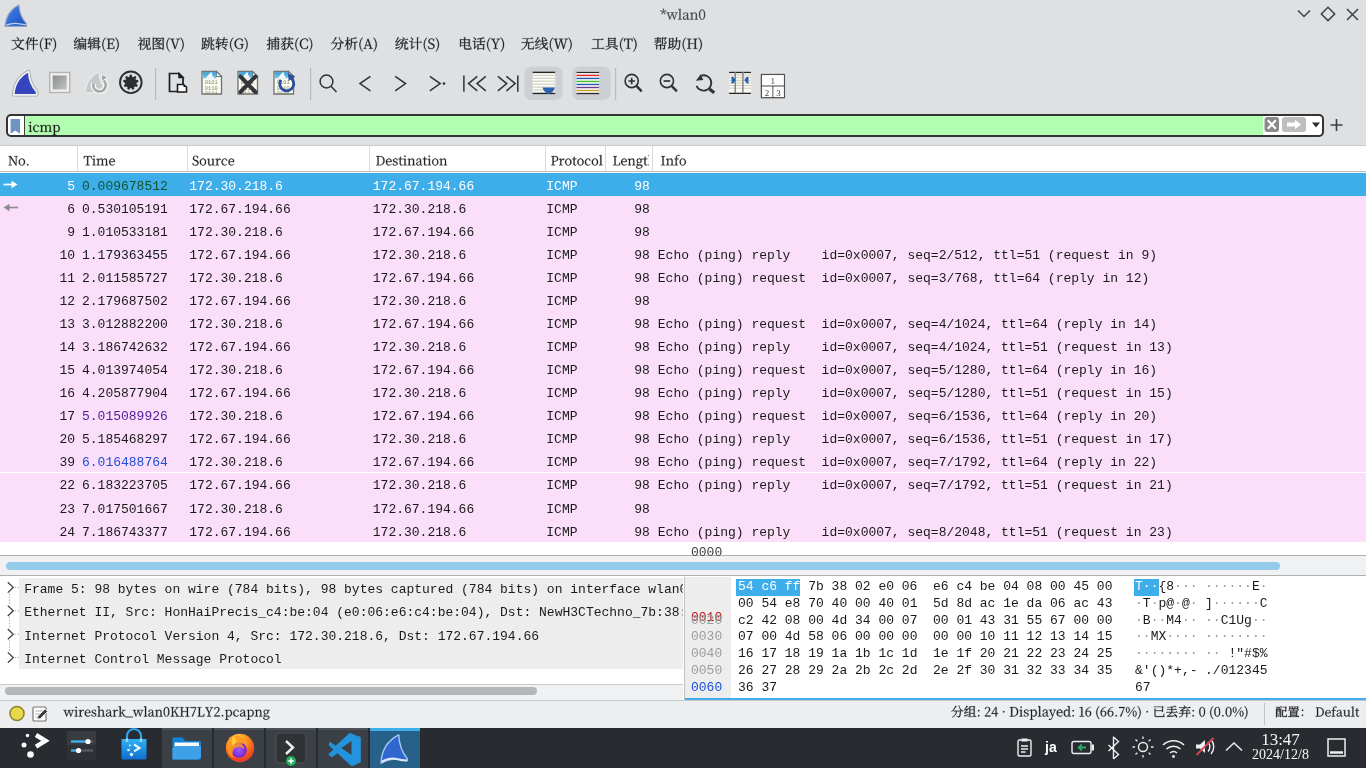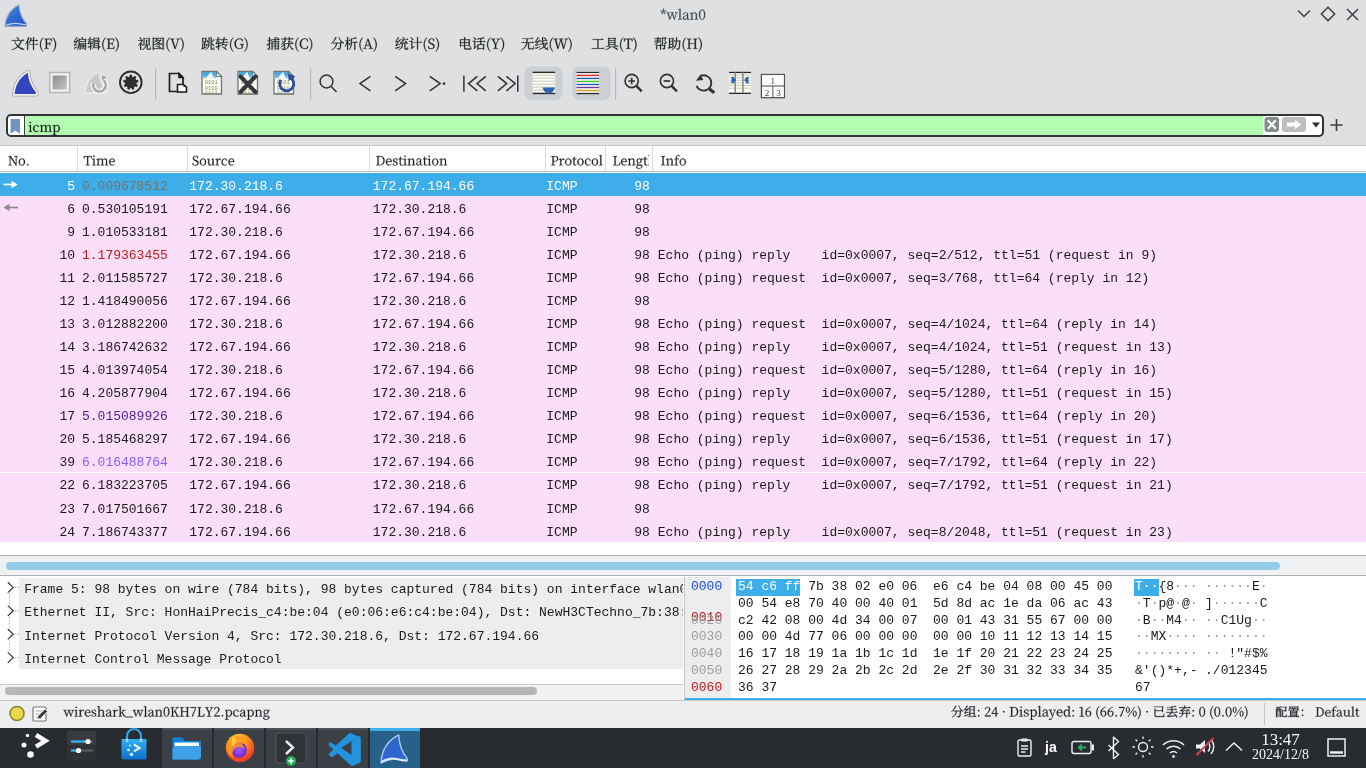--- a/index.html
+++ b/index.html
@@ -13,58 +13,58 @@
     </div>
 <div class="abs" style="left:0;top:145px;width:1366px;height:27px;background:#fff;border-top:1px solid #c8cacc;border-bottom:1px solid #babcbe"></div>
 <div class="abs" style="left:77px;top:146px;width:1px;height:25px;background:#d8dadc"></div>
 <div class="abs" style="left:187px;top:146px;width:1px;height:25px;background:#d8dadc"></div>
 <div class="abs" style="left:369px;top:146px;width:1px;height:25px;background:#d8dadc"></div>
 <div class="abs" style="left:545px;top:146px;width:1px;height:25px;background:#d8dadc"></div>
 <div class="abs" style="left:605px;top:146px;width:1px;height:25px;background:#d8dadc"></div>
 <div class="abs" style="left:652px;top:146px;width:1px;height:25px;background:#d8dadc"></div>
 <div class="abs" style="left:0;top:172.6px;width:1366px;height:23.07px;background:#3daee9"></div>
 <div class="mono abs" style="left:67.2px;top:179.5px;color:#ffffff">5</div>
-<div class="mono abs" style="left:82px;top:179.5px;color:#737373">0.009678512</div>
+<div class="mono abs" style="left:82px;top:179.5px;color:#14532d">0.009678512</div>
 <div class="mono abs" style="left:189.3px;top:179.5px;color:#ffffff">172.30.218.6</div>
 <div class="mono abs" style="left:372.8px;top:179.5px;color:#ffffff">172.67.194.66</div>
 <div class="mono abs" style="left:546.3px;top:179.5px;color:#ffffff">ICMP</div>
 <div class="mono abs" style="left:634.2px;top:179.5px;color:#ffffff">98</div>
 <div class="abs" style="left:0;top:195.7px;width:1366px;height:23.07px;background:#fbdffa"></div>
 <div class="mono abs" style="left:67.2px;top:202.6px;color:#1a1a1a">6</div>
 <div class="mono abs" style="left:82px;top:202.6px;color:#1a1a1a">0.530105191</div>
 <div class="mono abs" style="left:189.3px;top:202.6px;color:#1a1a1a">172.67.194.66</div>
 <div class="mono abs" style="left:372.8px;top:202.6px;color:#1a1a1a">172.30.218.6</div>
 <div class="mono abs" style="left:546.3px;top:202.6px;color:#1a1a1a">ICMP</div>
 <div class="mono abs" style="left:634.2px;top:202.6px;color:#1a1a1a">98</div>
 <div class="abs" style="left:0;top:218.7px;width:1366px;height:23.07px;background:#fbdffa"></div>
 <div class="mono abs" style="left:67.2px;top:225.6px;color:#1a1a1a">9</div>
 <div class="mono abs" style="left:82px;top:225.6px;color:#1a1a1a">1.010533181</div>
 <div class="mono abs" style="left:189.3px;top:225.6px;color:#1a1a1a">172.30.218.6</div>
 <div class="mono abs" style="left:372.8px;top:225.6px;color:#1a1a1a">172.67.194.66</div>
 <div class="mono abs" style="left:546.3px;top:225.6px;color:#1a1a1a">ICMP</div>
 <div class="mono abs" style="left:634.2px;top:225.6px;color:#1a1a1a">98</div>
 <div class="abs" style="left:0;top:241.8px;width:1366px;height:23.07px;background:#fbdffa"></div>
 <div class="mono abs" style="left:59.4px;top:248.7px;color:#1a1a1a">10</div>
-<div class="mono abs" style="left:82px;top:248.7px;color:#b91c1c">1.179363455</div>
+<div class="mono abs" style="left:82px;top:248.7px;color:#0f172a">1.179363455</div>
 <div class="mono abs" style="left:189.3px;top:248.7px;color:#1a1a1a">172.67.194.66</div>
 <div class="mono abs" style="left:372.8px;top:248.7px;color:#1a1a1a">172.30.218.6</div>
 <div class="mono abs" style="left:546.3px;top:248.7px;color:#1a1a1a">ICMP</div>
 <div class="mono abs" style="left:634.2px;top:248.7px;color:#1a1a1a">98</div>
 <div class="mono abs" style="left:657.8px;top:248.7px;color:#1a1a1a">Echo (ping) reply    id=0x0007, seq=2/512, ttl=51 (request in 9)</div>
 <div class="abs" style="left:0;top:264.9px;width:1366px;height:23.07px;background:#fbdffa"></div>
 <div class="mono abs" style="left:59.4px;top:271.8px;color:#1a1a1a">11</div>
 <div class="mono abs" style="left:82px;top:271.8px;color:#1a1a1a">2.011585727</div>
 <div class="mono abs" style="left:189.3px;top:271.8px;color:#1a1a1a">172.30.218.6</div>
 <div class="mono abs" style="left:372.8px;top:271.8px;color:#1a1a1a">172.67.194.66</div>
 <div class="mono abs" style="left:546.3px;top:271.8px;color:#1a1a1a">ICMP</div>
 <div class="mono abs" style="left:634.2px;top:271.8px;color:#1a1a1a">98</div>
 <div class="mono abs" style="left:657.8px;top:271.8px;color:#1a1a1a">Echo (ping) request  id=0x0007, seq=3/768, ttl=64 (reply in 12)</div>
 <div class="abs" style="left:0;top:287.9px;width:1366px;height:23.07px;background:#fbdffa"></div>
 <div class="mono abs" style="left:59.4px;top:294.8px;color:#1a1a1a">12</div>
-<div class="mono abs" style="left:82px;top:294.8px;color:#1a1a1a">1.418490056</div>
+<div class="mono abs" style="left:82px;top:294.8px;color:#1a1a1a">2.179687502</div>
 <div class="mono abs" style="left:189.3px;top:294.8px;color:#1a1a1a">172.67.194.66</div>
 <div class="mono abs" style="left:372.8px;top:294.8px;color:#1a1a1a">172.30.218.6</div>
 <div class="mono abs" style="left:546.3px;top:294.8px;color:#1a1a1a">ICMP</div>
 <div class="mono abs" style="left:634.2px;top:294.8px;color:#1a1a1a">98</div>
 <div class="abs" style="left:0;top:311.0px;width:1366px;height:23.07px;background:#fbdffa"></div>
 <div class="mono abs" style="left:59.4px;top:317.9px;color:#1a1a1a">13</div>
 <div class="mono abs" style="left:82px;top:317.9px;color:#1a1a1a">3.012882200</div>
 <div class="mono abs" style="left:189.3px;top:317.9px;color:#1a1a1a">172.30.218.6</div>
 <div class="mono abs" style="left:372.8px;top:317.9px;color:#1a1a1a">172.67.194.66</div>
 <div class="mono abs" style="left:546.3px;top:317.9px;color:#1a1a1a">ICMP</div>
@@ -105,21 +105,21 @@
 <div class="abs" style="left:0;top:426.4px;width:1366px;height:23.07px;background:#fbdffa"></div>
 <div class="mono abs" style="left:59.4px;top:433.3px;color:#1a1a1a">20</div>
 <div class="mono abs" style="left:82px;top:433.3px;color:#1a1a1a">5.185468297</div>
 <div class="mono abs" style="left:189.3px;top:433.3px;color:#1a1a1a">172.67.194.66</div>
 <div class="mono abs" style="left:372.8px;top:433.3px;color:#1a1a1a">172.30.218.6</div>
 <div class="mono abs" style="left:546.3px;top:433.3px;color:#1a1a1a">ICMP</div>
 <div class="mono abs" style="left:634.2px;top:433.3px;color:#1a1a1a">98</div>
 <div class="mono abs" style="left:657.8px;top:433.3px;color:#1a1a1a">Echo (ping) reply    id=0x0007, seq=6/1536, ttl=51 (request in 17)</div>
 <div class="abs" style="left:0;top:449.4px;width:1366px;height:23.07px;background:#fbdffa"></div>
 <div class="mono abs" style="left:59.4px;top:456.3px;color:#1a1a1a">39</div>
-<div class="mono abs" style="left:82px;top:456.3px;color:#8b5cf6">6.016488764</div>
+<div class="mono abs" style="left:82px;top:456.3px;color:#1d4ed8">6.016488764</div>
 <div class="mono abs" style="left:189.3px;top:456.3px;color:#1a1a1a">172.30.218.6</div>
 <div class="mono abs" style="left:372.8px;top:456.3px;color:#1a1a1a">172.67.194.66</div>
 <div class="mono abs" style="left:546.3px;top:456.3px;color:#1a1a1a">ICMP</div>
 <div class="mono abs" style="left:634.2px;top:456.3px;color:#1a1a1a">98</div>
 <div class="mono abs" style="left:657.8px;top:456.3px;color:#1a1a1a">Echo (ping) request  id=0x0007, seq=7/1792, ttl=64 (reply in 22)</div>
 <div class="abs" style="left:0;top:472.5px;width:1366px;height:23.07px;background:#fbdffa"></div>
 <div class="mono abs" style="left:59.4px;top:479.4px;color:#1a1a1a">22</div>
 <div class="mono abs" style="left:82px;top:479.4px;color:#1a1a1a">6.183223705</div>
 <div class="mono abs" style="left:189.3px;top:479.4px;color:#1a1a1a">172.67.194.66</div>
 <div class="mono abs" style="left:372.8px;top:479.4px;color:#1a1a1a">172.30.218.6</div>
@@ -149,52 +149,52 @@
 <div class="mono abs" style="left:24.2px;top:28.1px;color:#1a1a1a">Ethernet II, Src: HonHaiPrecis_c4:be:04 (e0:06:e6:c4:be:04), Dst: NewH3CTechno_7b:38:e4</div>
 <div class="mono abs" style="left:24.2px;top:51.5px;color:#1a1a1a">Internet Protocol Version 4, Src: 172.30.218.6, Dst: 172.67.194.66</div>
 <div class="mono abs" style="left:24.2px;top:74.9px;color:#1a1a1a">Internet Control Message Protocol</div>
 </div>
 <div class="abs" style="left:0;top:684px;width:683px;height:16px;background:#f0f1f2;border-top:1px solid #c8cacc"></div>
 <div class="abs" style="left:5px;top:687px;width:532px;height:8px;border-radius:4px;background:#b4b6b8"></div>
 <div class="abs" style="left:684px;top:577px;width:682px;height:123px;background:#fff;border-left:1px solid #c0c2c4"></div>
 <div class="abs" style="left:685px;top:577px;width:46px;height:121px;background:#ededee"></div>
 <div class="abs" style="left:736px;top:579px;width:64px;height:17px;background:#3daee9"></div>
 <div class="abs" style="left:1134px;top:579px;width:25px;height:17px;background:#3daee9"></div>
-<div class="mono abs" style="left:691px;top:580.0px;color:#1d4ed8">0000</div>
+<div class="mono abs" style="left:691px;top:546px;color:#404040">0000</div>
 <div class="mono abs" style="left:738px;top:580.0px;color:#fff">54 c6 ff</div>
 <div class="mono abs" style="left:808.2px;top:580.0px;color:#1a1a1a">7b 38 02 e0 06</div>
 <div class="mono abs" style="left:933px;top:580.0px;color:#1a1a1a">e6 c4 be 04 08 00 45 00</div>
 <div class="mono abs" style="left:1135px;top:580.0px"><span style="color:#fff">T</span><span style="color:#fff">·</span><span style="color:#fff">·</span><span style="color:#1a1a1a">{</span><span style="color:#1a1a1a">8</span><span style="color:#96989a">·</span><span style="color:#96989a">·</span><span style="color:#96989a">·</span></div>
 <div class="mono abs" style="left:1205px;top:580.0px"><span style="color:#96989a">·</span><span style="color:#96989a">·</span><span style="color:#96989a">·</span><span style="color:#96989a">·</span><span style="color:#96989a">·</span><span style="color:#96989a">·</span><span style="color:#1a1a1a">E</span><span style="color:#96989a">·</span></div>
 <div class="mono abs" style="left:691px;top:611px;color:#b91c1c">0010</div>
 <div class="mono abs" style="left:738px;top:596.8px;color:#1a1a1a">00 54 e8 70 40 00 40 01</div>
 <div class="mono abs" style="left:933px;top:596.8px;color:#1a1a1a">5d 8d ac 1e da 06 ac 43</div>
 <div class="mono abs" style="left:1135px;top:596.8px"><span style="color:#96989a">·</span><span style="color:#1a1a1a">T</span><span style="color:#96989a">·</span><span style="color:#1a1a1a">p</span><span style="color:#1a1a1a">@</span><span style="color:#96989a">·</span><span style="color:#1a1a1a">@</span><span style="color:#96989a">·</span></div>
 <div class="mono abs" style="left:1205px;top:596.8px"><span style="color:#1a1a1a">]</span><span style="color:#96989a">·</span><span style="color:#96989a">·</span><span style="color:#96989a">·</span><span style="color:#96989a">·</span><span style="color:#96989a">·</span><span style="color:#96989a">·</span><span style="color:#1a1a1a">C</span></div>
 <div class="mono abs" style="left:691px;top:613.6px;color:#9a9da0">0020</div>
 <div class="mono abs" style="left:738px;top:613.6px;color:#1a1a1a">c2 42 08 00 4d 34 00 07</div>
 <div class="mono abs" style="left:933px;top:613.6px;color:#1a1a1a">00 01 43 31 55 67 00 00</div>
 <div class="mono abs" style="left:1135px;top:613.6px"><span style="color:#96989a">·</span><span style="color:#1a1a1a">B</span><span style="color:#96989a">·</span><span style="color:#96989a">·</span><span style="color:#1a1a1a">M</span><span style="color:#1a1a1a">4</span><span style="color:#96989a">·</span><span style="color:#96989a">·</span></div>
 <div class="mono abs" style="left:1205px;top:613.6px"><span style="color:#96989a">·</span><span style="color:#96989a">·</span><span style="color:#1a1a1a">C</span><span style="color:#1a1a1a">1</span><span style="color:#1a1a1a">U</span><span style="color:#1a1a1a">g</span><span style="color:#96989a">·</span><span style="color:#96989a">·</span></div>
 <div class="mono abs" style="left:691px;top:630.4px;color:#9a9da0">0030</div>
-<div class="mono abs" style="left:738px;top:630.4px;color:#1a1a1a">00 00 4d 77 06 00 00 00</div>
+<div class="mono abs" style="left:738px;top:630.4px;color:#1a1a1a">07 00 4d 58 06 00 00 00</div>
 <div class="mono abs" style="left:933px;top:630.4px;color:#1a1a1a">00 00 10 11 12 13 14 15</div>
 <div class="mono abs" style="left:1135px;top:630.4px"><span style="color:#96989a">·</span><span style="color:#96989a">·</span><span style="color:#1a1a1a">M</span><span style="color:#1a1a1a">X</span><span style="color:#96989a">·</span><span style="color:#96989a">·</span><span style="color:#96989a">·</span><span style="color:#96989a">·</span></div>
 <div class="mono abs" style="left:1205px;top:630.4px"><span style="color:#96989a">·</span><span style="color:#96989a">·</span><span style="color:#96989a">·</span><span style="color:#96989a">·</span><span style="color:#96989a">·</span><span style="color:#96989a">·</span><span style="color:#96989a">·</span><span style="color:#96989a">·</span></div>
 <div class="mono abs" style="left:691px;top:647.2px;color:#9a9da0">0040</div>
 <div class="mono abs" style="left:738px;top:647.2px;color:#1a1a1a">16 17 18 19 1a 1b 1c 1d</div>
 <div class="mono abs" style="left:933px;top:647.2px;color:#1a1a1a">1e 1f 20 21 22 23 24 25</div>
 <div class="mono abs" style="left:1135px;top:647.2px"><span style="color:#96989a">·</span><span style="color:#96989a">·</span><span style="color:#96989a">·</span><span style="color:#96989a">·</span><span style="color:#96989a">·</span><span style="color:#96989a">·</span><span style="color:#96989a">·</span><span style="color:#96989a">·</span></div>
 <div class="mono abs" style="left:1205px;top:647.2px"><span style="color:#96989a">·</span><span style="color:#96989a">·</span><span style="color:#1a1a1a"> </span><span style="color:#1a1a1a">!</span><span style="color:#1a1a1a">"</span><span style="color:#1a1a1a">#</span><span style="color:#1a1a1a">$</span><span style="color:#1a1a1a">%</span></div>
 <div class="mono abs" style="left:691px;top:664.0px;color:#9a9da0">0050</div>
 <div class="mono abs" style="left:738px;top:664.0px;color:#1a1a1a">26 27 28 29 2a 2b 2c 2d</div>
 <div class="mono abs" style="left:933px;top:664.0px;color:#1a1a1a">2e 2f 30 31 32 33 34 35</div>
 <div class="mono abs" style="left:1135px;top:664.0px"><span style="color:#1a1a1a">&amp;</span><span style="color:#1a1a1a">'</span><span style="color:#1a1a1a">(</span><span style="color:#1a1a1a">)</span><span style="color:#1a1a1a">*</span><span style="color:#1a1a1a">+</span><span style="color:#1a1a1a">,</span><span style="color:#1a1a1a">-</span></div>
 <div class="mono abs" style="left:1205px;top:664.0px"><span style="color:#1a1a1a">.</span><span style="color:#1a1a1a">/</span><span style="color:#1a1a1a">0</span><span style="color:#1a1a1a">1</span><span style="color:#1a1a1a">2</span><span style="color:#1a1a1a">3</span><span style="color:#1a1a1a">4</span><span style="color:#1a1a1a">5</span></div>
-<div class="mono abs" style="left:691px;top:680.8px;color:#b91c1c">0060</div>
+<div class="mono abs" style="left:691px;top:680.8px;color:#1d4ed8">0060</div>
 <div class="mono abs" style="left:738px;top:680.8px;color:#1a1a1a">36 37</div>
 <div class="mono abs" style="left:1135px;top:680.8px"><span style="color:#1a1a1a">6</span><span style="color:#1a1a1a">7</span></div>
 <div class="abs" style="left:685px;top:698px;width:681px;height:2.4px;background:#3daee9"></div>
 <div class="abs" style="left:0;top:700px;width:1366px;height:28px;background:#eceef0;border-top:1px solid #c6c8ca"></div>
 <div class="abs" style="left:1264px;top:703px;width:1px;height:22px;background:#c0c2c4"></div>
 <div class="abs" style="left:0;top:728px;width:1366px;height:40px;background:#282c31"></div>
 <div class="abs" style="left:1045px;top:739px;color:#fff;font-family:'Liberation Sans',sans-serif;font-weight:bold;font-size:14px">ja</div>
 <div class="abs" style="left:1245px;top:733px;width:71px;text-align:center;color:#f6f6f4;font-family:'Liberation Serif',serif;font-size:17px;line-height:14px">13:47</div>
 <div class="abs" style="left:1245px;top:748.5px;width:71px;text-align:center;color:#f6f6f4;font-family:'Liberation Serif',serif;font-size:14px;line-height:12px">2024/12/8</div>
 <svg class="abs" style="left:0;top:0" width="1366" height="768" viewBox="0 0 1366 768">

